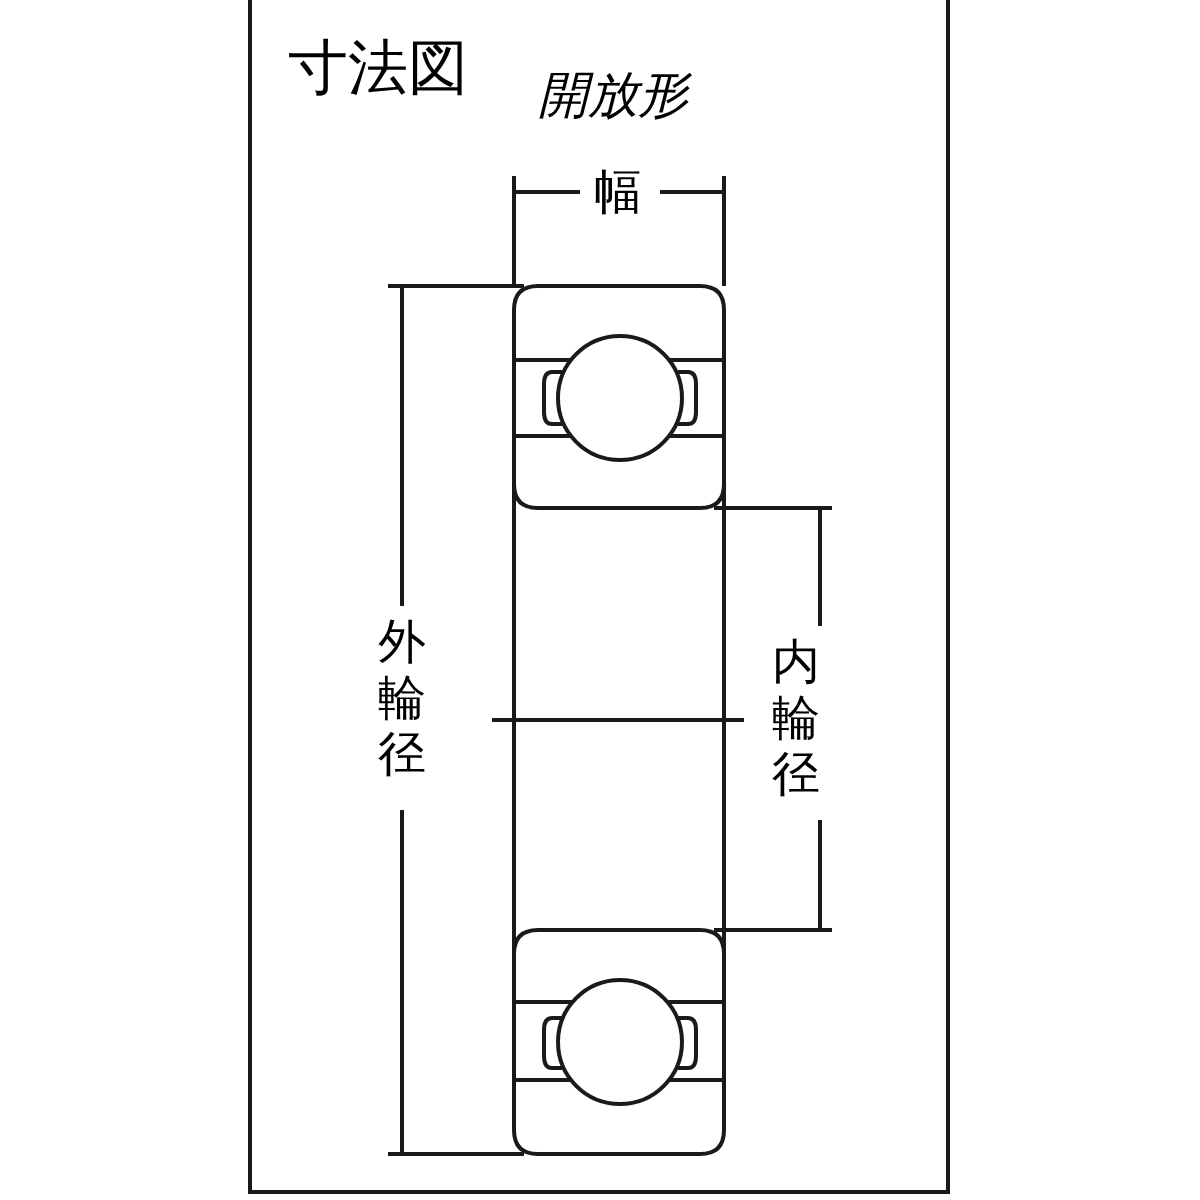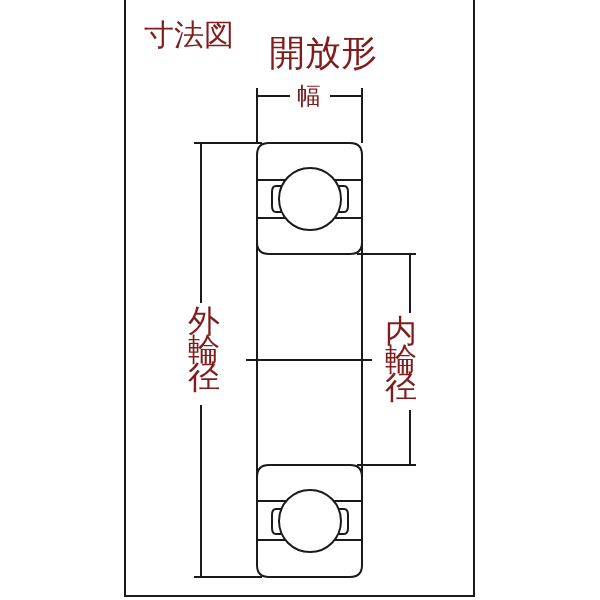--- a/index.html
+++ b/index.html
@@ -1,23 +1,23 @@
 <!DOCTYPE html>
 <html><head>
   <meta charset="utf-8">
   <style>
     html, body { margin: 0; padding: 0; background: #ffffff; }
     body { width: 600px; height: 600px; position: relative; overflow: hidden; font-family: "DejaVu Sans", sans-serif; }
     .frame { position: absolute; left: 124px; top: -2px; width: 351px; height: 599px; border: 2px solid #1a1a1a; box-sizing: border-box; }
     svg.drawing { position: absolute; left: 0; top: 0; }
-    .lbl { position: absolute; color: #7f1d1d; white-space: nowrap; line-height: 1; }
+    .lbl { position: absolute; color: #000000; white-space: nowrap; line-height: 1; }
     .title { left: 144px; top: 20px; font-size: 30px; }
-    .subtitle { left: 269px; top: 35px; font-size: 36px; }
+    .subtitle { left: 269px; top: 35px; font-size: 25px; font-style: italic; }
     .width-lbl { left: 297px; top: 84px; font-size: 24px; background: #fff; }
-    .vert { font-size: 32px; line-height: 28px; width: 26px; text-align: center; white-space: normal; word-break: break-all; }
+    .vert { font-size: 24px; line-height: 28px; width: 26px; text-align: center; white-space: normal; word-break: break-all; }
     .od-lbl { left: 188px; top: 307px; }
     .id-lbl { left: 385px; top: 317px; }
   </style>
 </head>
 <body>
 
 <div class="frame"></div>
 
 <div class="lbl title">寸法図</div>
 <div class="lbl subtitle">開放形</div>

